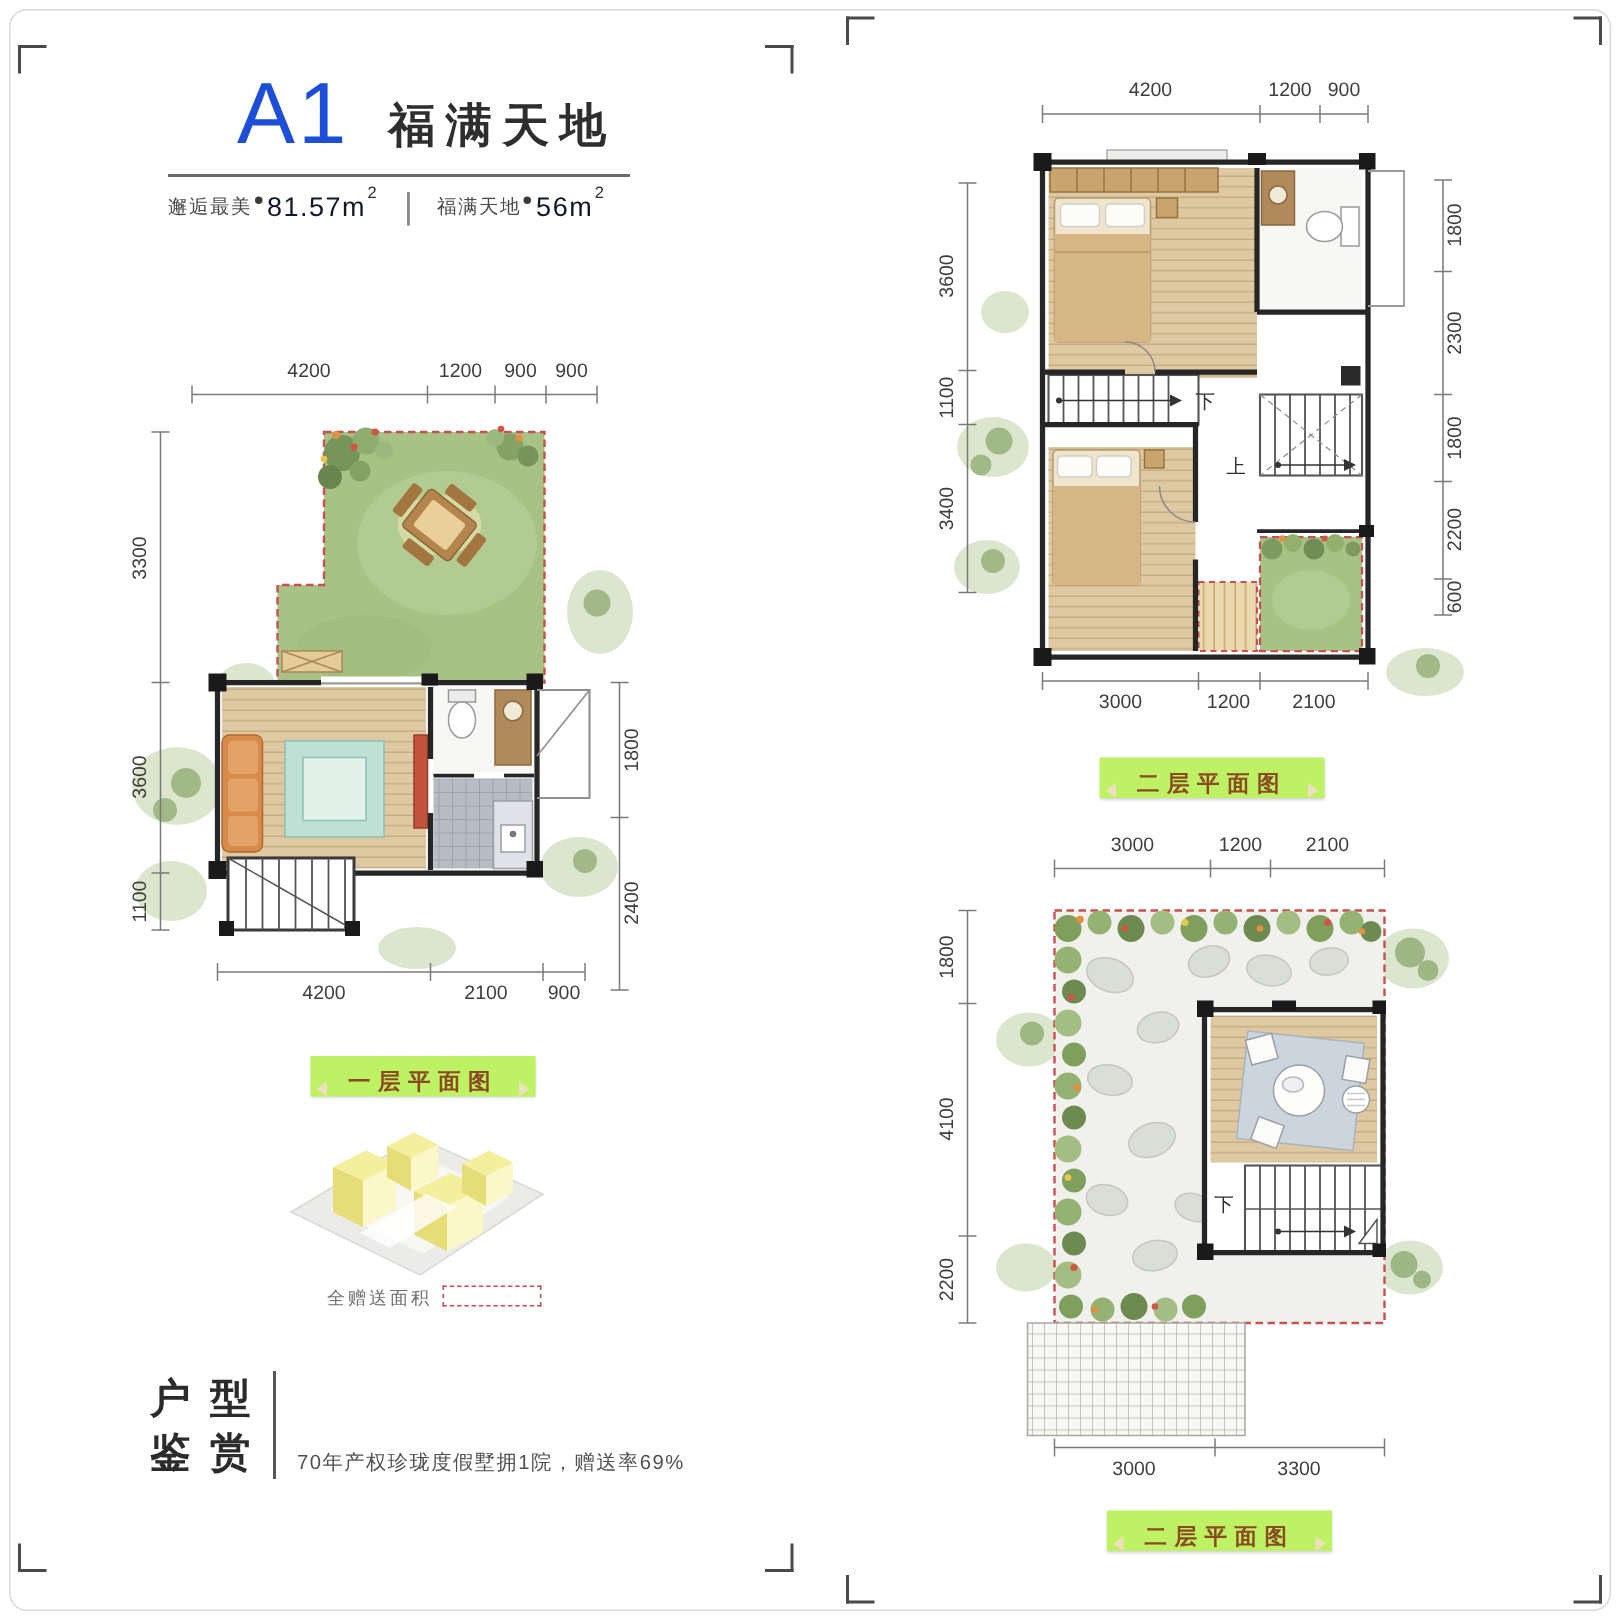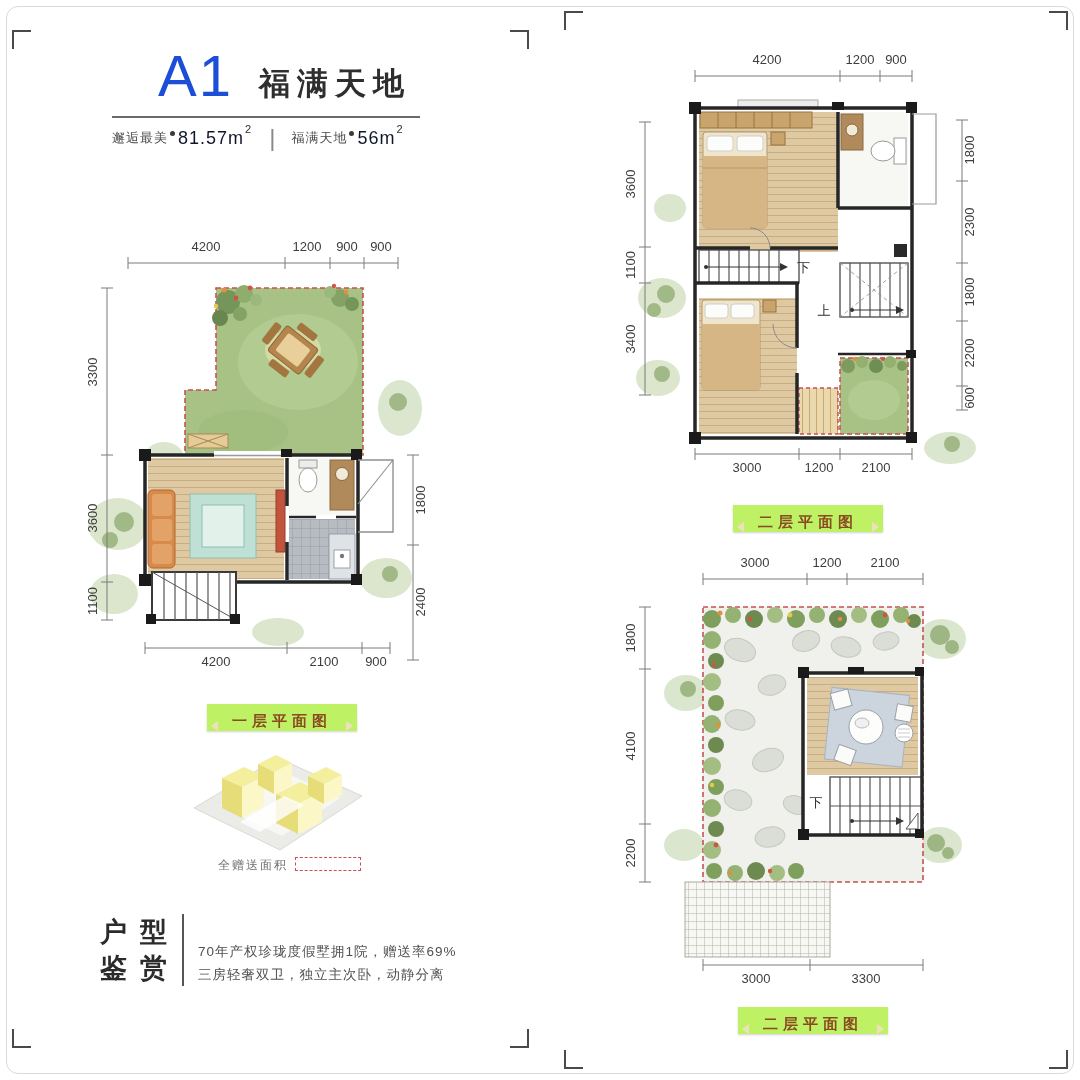--- a/index.html
+++ b/index.html
@@ -286,21 +286,20 @@
   </div>
 
   <div class="desc">
     <div class="desc-title">
       <div>户型</div>
       <div>鉴赏</div>
     </div>
     <div class="desc-divider"></div>
     <div class="desc-body">
       <p>70年产权珍珑度假墅拥1院，赠送率69%</p>
-      <p>三房轻奢双卫，独立主次卧，动静分离</p>
     </div>
   </div>
 
   <svg style="left:600px;top:48px" width="420" height="440" viewBox="0 0 420 440">
     <defs>
       <pattern id="wood2" width="10" height="7" patternUnits="userSpaceOnUse">
         <rect width="10" height="7" fill="#dfc9a2"></rect>
           <line x1="0" y1="6.5" x2="10" y2="6.5" stroke="#c8ad82" stroke-width="1"></line>
       </pattern>
       <pattern id="stripes2" width="7" height="7" patternUnits="userSpaceOnUse">

